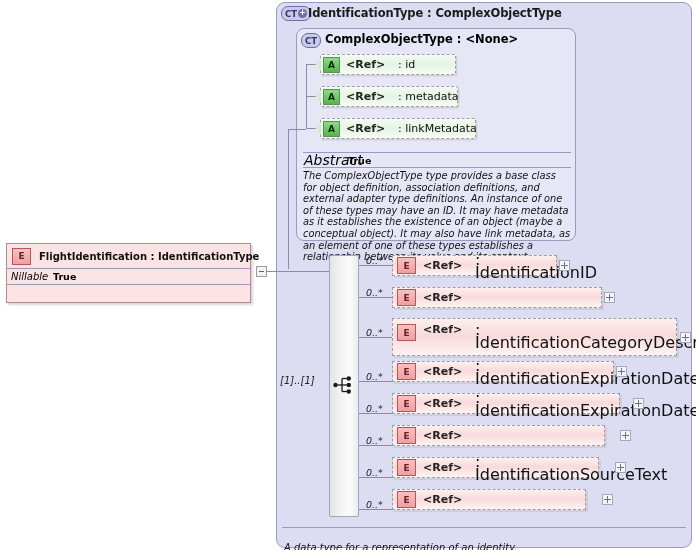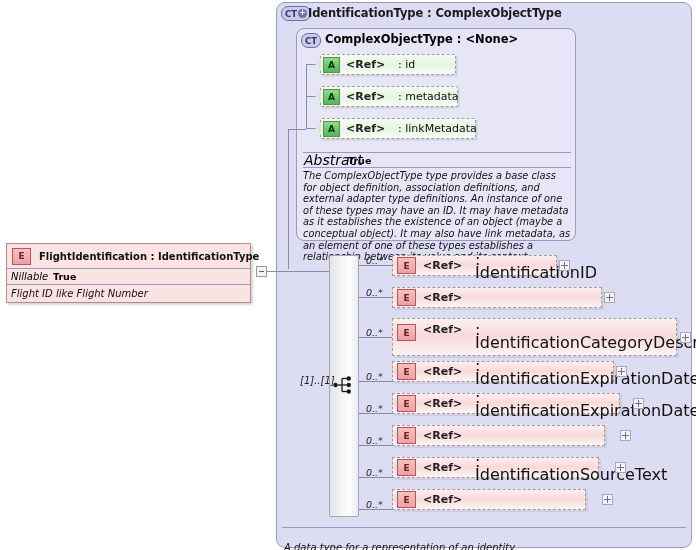--- a/index.html
+++ b/index.html
@@ -184,21 +184,21 @@
   
   #seq-bar {
     left: 329px; top: 255px; width: 30px; height: 262px;
     border: 1px solid #a6a6b8;
     background: linear-gradient(to right,#e4e4e4 0%,#f2f2f2 35%,#fcfcfc 70%,#ebebeb 100%);
     box-sizing: border-box;
     border-radius: 2px;
   }
   #seq-card { left: 333px; top: 375px; width: 22px; height: 20px; }
   #seq-mult {
-    left: 300px; top: 375px;
+    left: 280px; top: 375px;
     font-style: italic; font-size: 10px; color: #222;
   }
 
   
   .elem-row {
     box-sizing: border-box;
     display: flex; align-items: center;
     border: 1px dashed #9e9e9e;
     background: linear-gradient(to bottom,#fdf0f0 0%,#f8dada 45%,#fdf2f2 100%);
     padding-left: 4px;
@@ -292,21 +292,20 @@
 
 <div class="abs" id="left-elem">
   <div id="left-elem-hdr">
     <span class="icon-e">E</span>
     <span id="left-elem-title">FlightIdentification : IdentificationType</span>
   </div>
   <div id="left-elem-prop">
     <span class="lbl">Nillable</span>
     <span class="val">True</span>
   </div>
-  <div id="left-elem-doc">Flight ID like Flight Number</div>
 </div>
 <div class="abs" id="left-collapse"></div>
 <div class="abs conn" style="left:266px;top:271px;width:63px;height:1px;"></div>
 
 <div class="abs" id="seq-bar"></div>
 <div class="abs" id="seq-mult">[1]..[1]</div>
 <svg class="abs" id="seq-card" viewBox="0 0 22 20">
   <circle cx="2.5" cy="10" r="2.2" fill="#1a1a1a"></circle>
   <line x1="4.5" y1="10" x2="9" y2="10" stroke="#1a1a1a" stroke-width="1.3"></line>
   <line x1="9" y1="3.5" x2="9" y2="16.5" stroke="#1a1a1a" stroke-width="1.3"></line>

